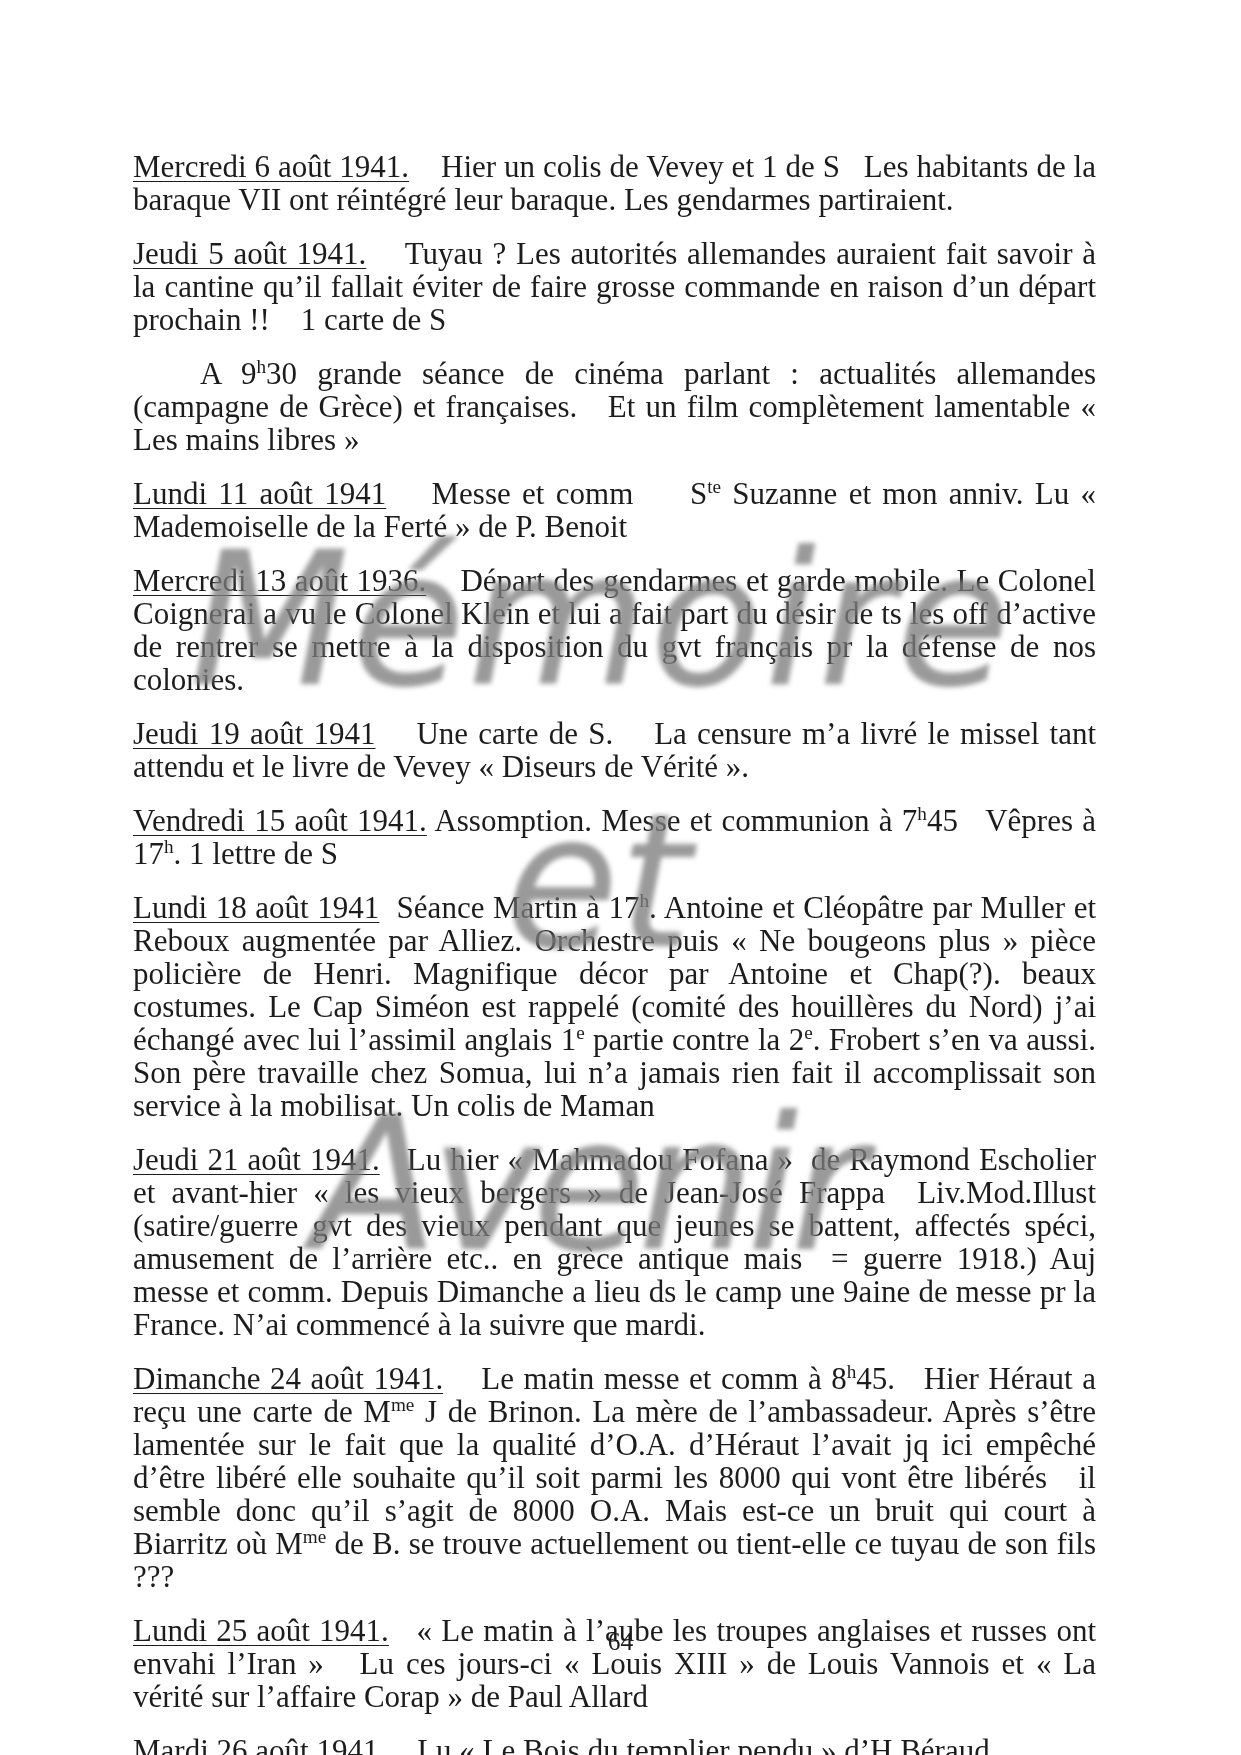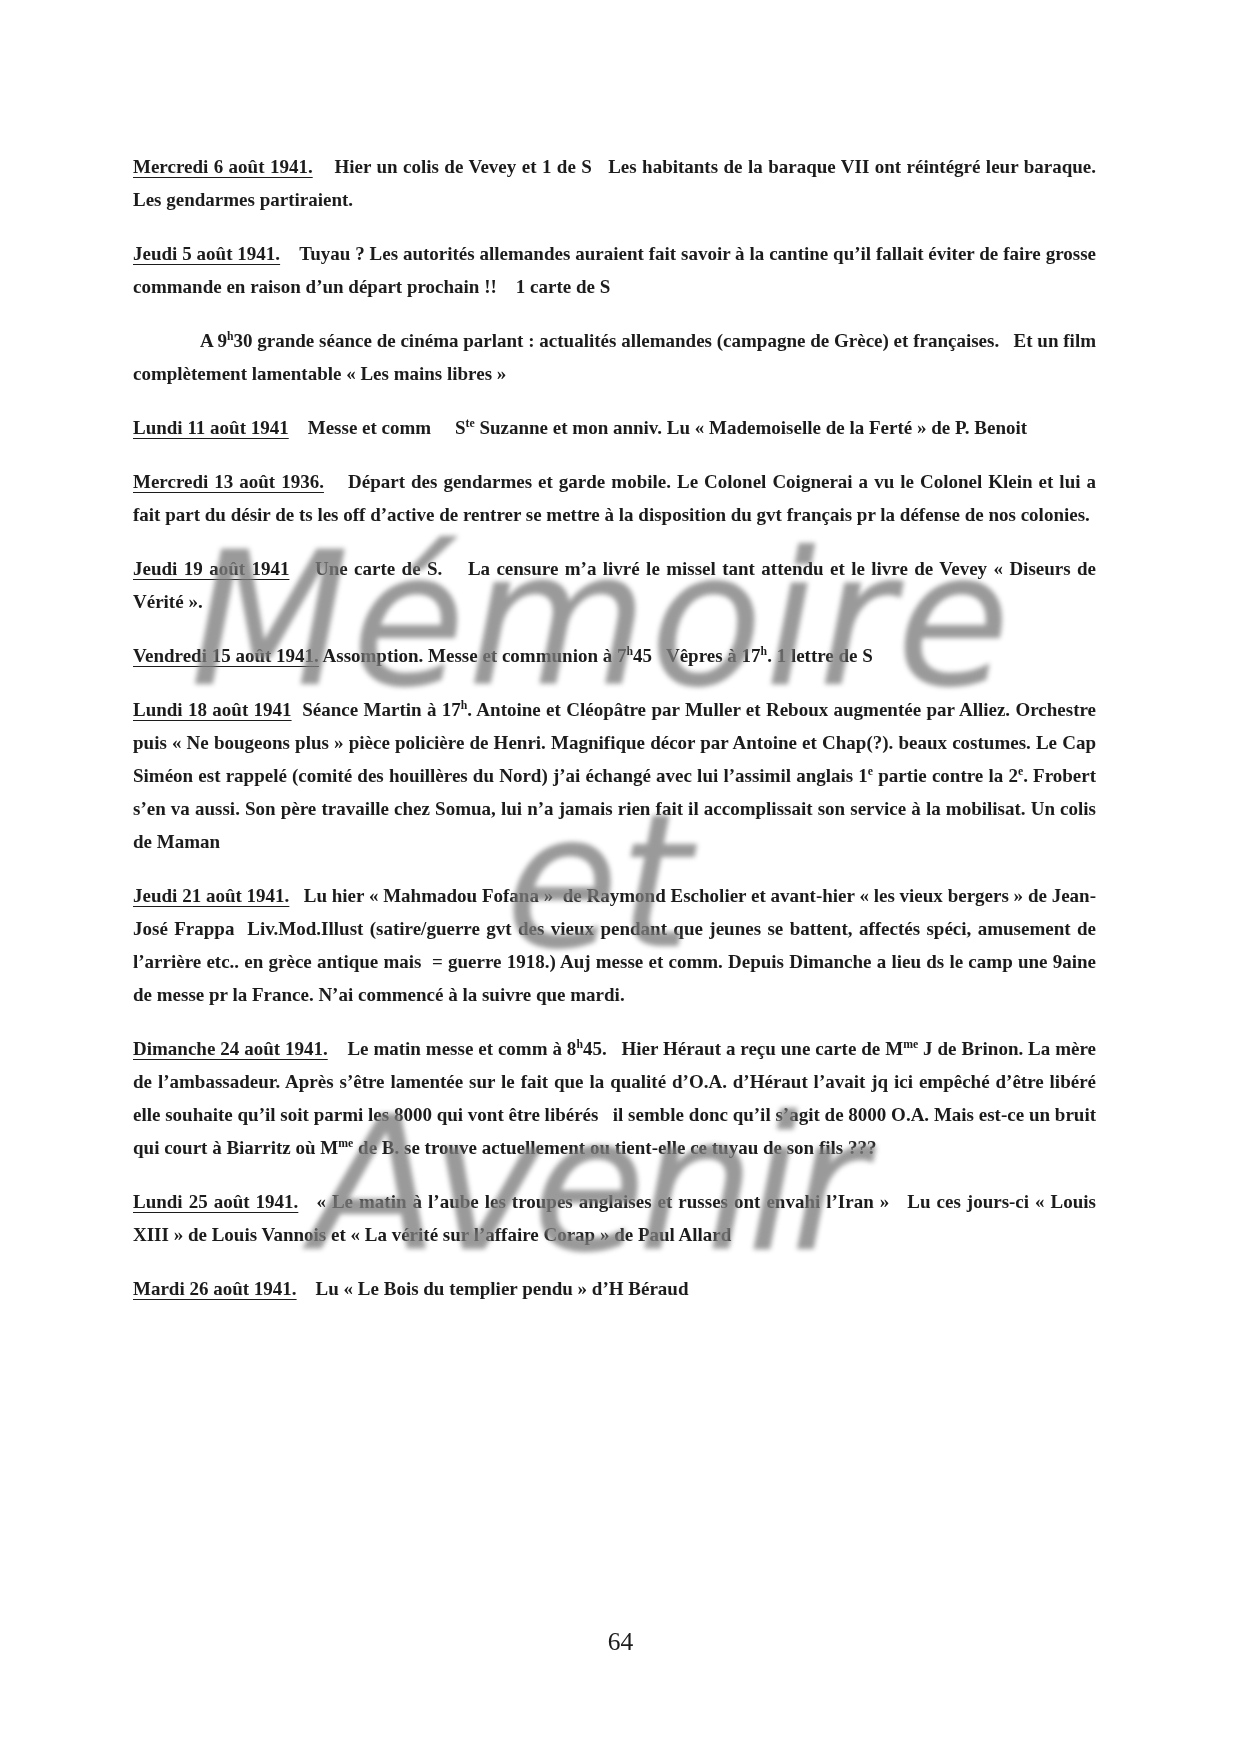--- a/index.html
+++ b/index.html
@@ -12,25 +12,24 @@
     position:relative;
     overflow:hidden;
   }
   .page { position:absolute; inset:0; overflow:hidden; }
 
   .content {
     position:absolute; left:133px; top:150px; width:975px;
   }
   p.entry {
     margin:0 12px 21px 0;
-    font-size:19px;
+    font-size:31px;
     line-height:33px;
     text-align:justify;
     text-justify:inter-word;
-    font-weight:bold;
   }
   p.entry.indent { text-indent:67px; }
   .date {
     text-decoration:underline;
     text-decoration-thickness:1.4px;
     text-underline-offset:4px;
   }
   sup {
     font-size:0.62em;
     line-height:0;

